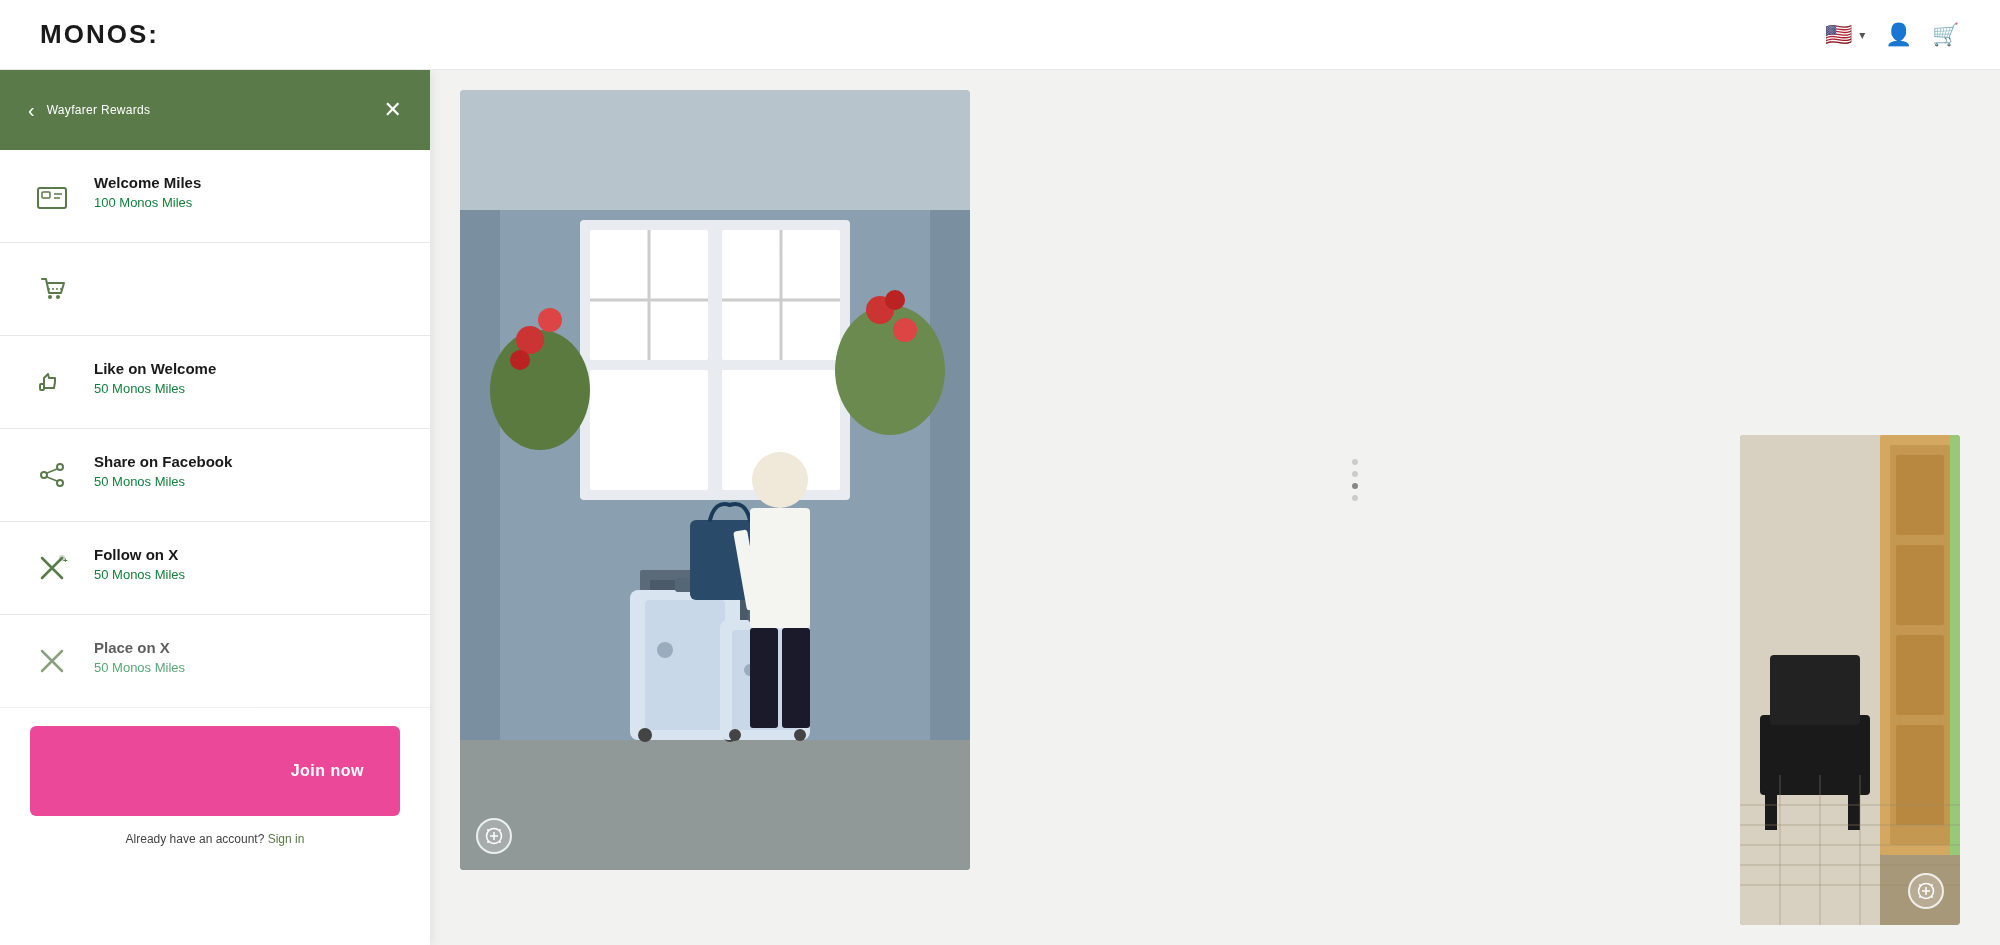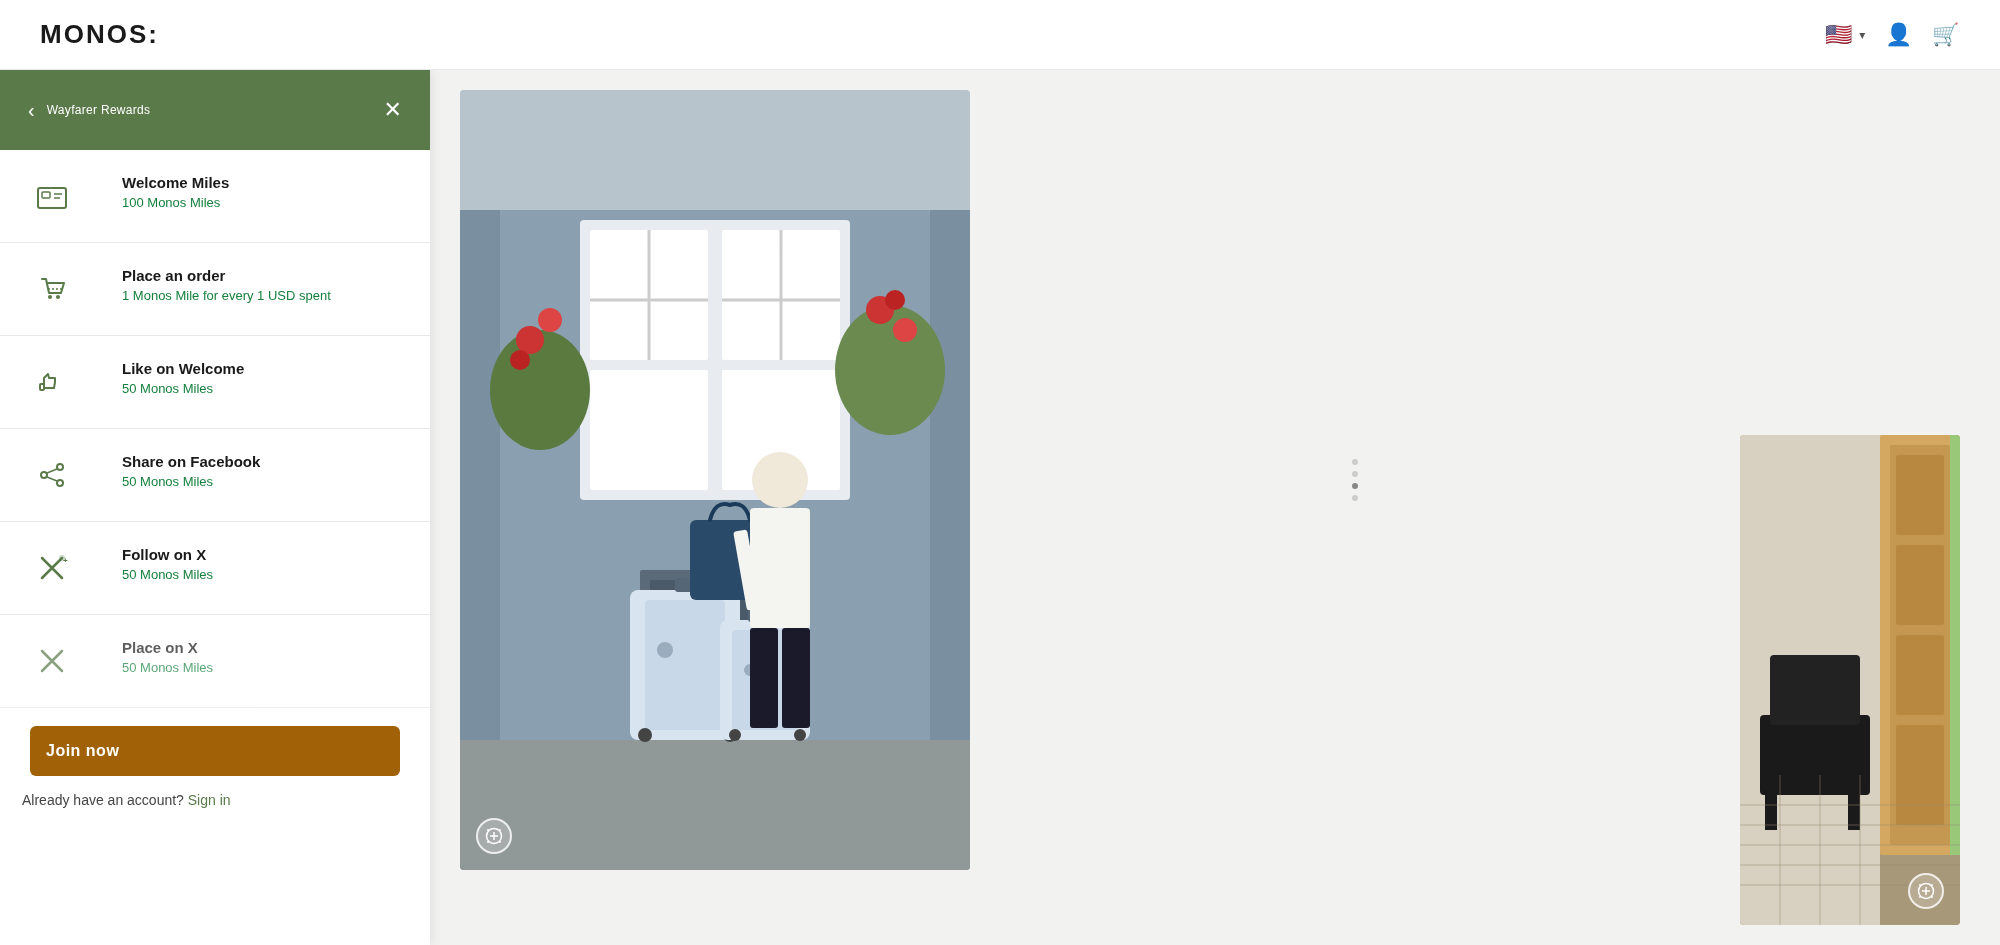--- a/index.html
+++ b/index.html
@@ -132,51 +132,52 @@
     .reward-icon {
       width: 44px;
       height: 44px;
       flex-shrink: 0;
       display: flex;
       align-items: center;
       justify-content: center;
       font-size: 26px;
       color: #5a7a4a;
     }
-    .reward-info { flex: 1; margin-left: 28px; }
+    .reward-info { flex: 1; }
     .reward-name {
       font-size: 15px;
       font-weight: 600;
       color: #1a1a1a;
       margin-bottom: 4px;
     }
     .reward-desc {
       font-size: 13px;
       color: #15803d;
       font-weight: 400;
     }
 
     .join-btn {
       display: block;
       margin: 18px 30px 16px;
       width: calc(100% - 60px);
-      background: #a16207;
+      background: #ec4899;
       color: #fff;
       border: none;
       border-radius: 6px;
-      padding: 16px;
+      padding: 36px;
       font-size: 16px;
       font-weight: 600;
       letter-spacing: 0.5px;
       cursor: pointer;
-      text-align: left;
+      text-align: right;
     }
 
     .signin-row {
-      font-size: 14px;
+      text-align: center;
+      font-size: 12px;
       color: #444;
       padding: 0 22px 20px;
     }
     .signin-link {
       color: #5a7a4a;
       text-decoration: none;
       font-weight: 500;
       cursor: pointer;
     }
 
@@ -311,24 +312,20 @@
       </div>
 
       <div class="reward-item">
         <div class="reward-icon">
           <svg width="36" height="36" viewBox="0 0 36 36" fill="none">
             <path d="M8 8h4l3 14h12l3-10H13" stroke="#5a7a4a" stroke-width="2" stroke-linecap="round" stroke-linejoin="round"></path>
             <circle cx="16" cy="26" r="2" fill="#5a7a4a"></circle>
             <circle cx="24" cy="26" r="2" fill="#5a7a4a"></circle>
             <path d="M14 18h14" stroke="#5a7a4a" stroke-width="1.5" stroke-dasharray="2 2"></path>
           </svg>
-        </div>
-        <div class="reward-info">
-          <div class="reward-name">Place an order</div>
-          <div class="reward-desc">1 Monos Mile for every 1 USD spent</div>
         </div>
       </div>
 
       <div class="reward-item">
         <div class="reward-icon">
           <svg width="36" height="36" viewBox="0 0 36 36" fill="none">
             <path d="M10 20v-6l4-4 1 4h6v4l-1 6H10v-4z" stroke="#5a7a4a" stroke-width="2" stroke-linejoin="round" fill="none"></path>
             <rect x="6" y="20" width="4" height="6" rx="1" stroke="#5a7a4a" stroke-width="2" fill="none"></rect>
           </svg>
         </div>

